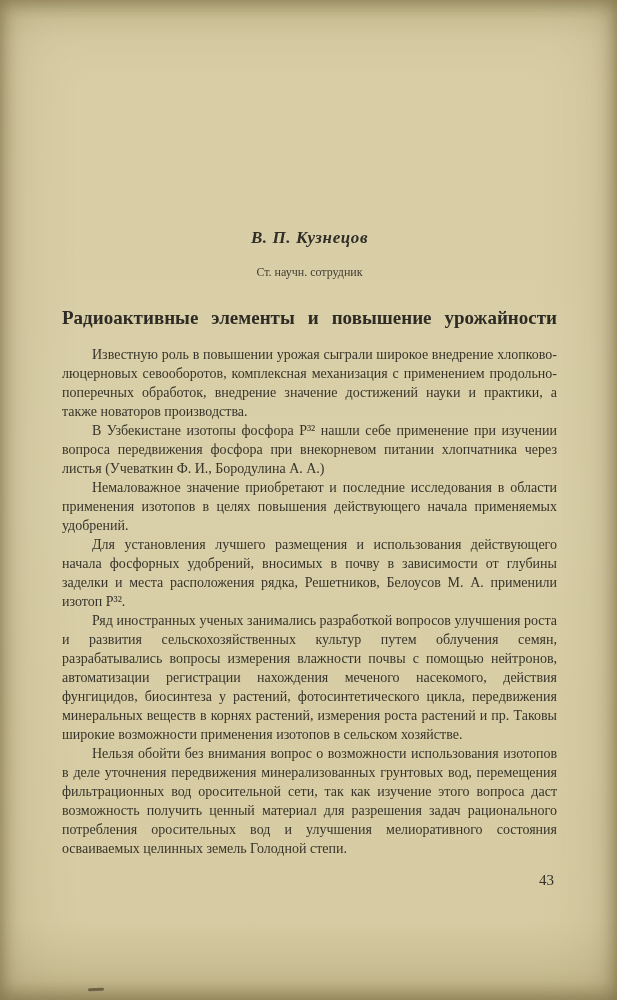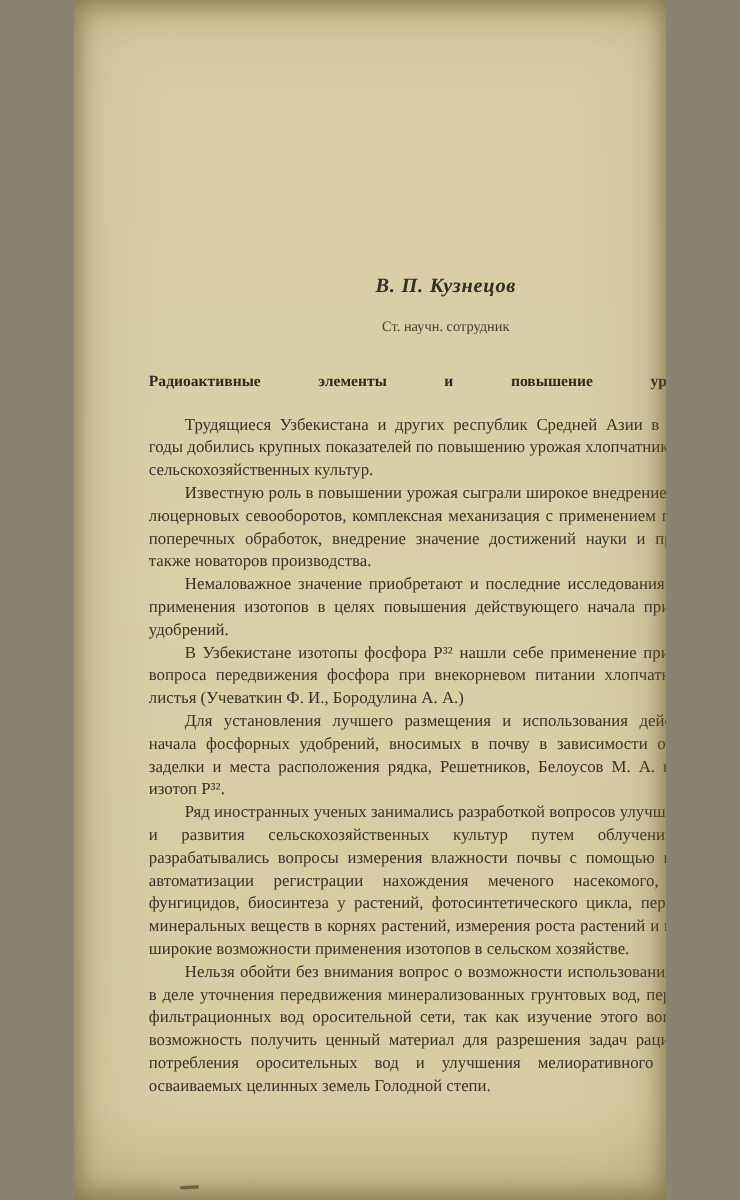--- a/index.html
+++ b/index.html
@@ -1,18 +1,18 @@
 <!DOCTYPE html>
 <html lang="ru"><head>
 <meta charset="utf-8">
 <style>
   html, body { margin: 0; padding: 0; background: #8a8272; }
   .page {
     position: relative;
-    width: 493px;
+    width: 617px;
     height: 1000px;
     margin: 0 auto;
     background: #d7cca3;
     background: linear-gradient(180deg, #cfc499 0%, #d8cda5 4%, #d9cfa8 50%, #d6cba2 92%, #c9bd92 100%);
     overflow: hidden;
     font-family: "Liberation Serif", "DejaVu Serif", serif;
     color: #35332b;
   }
   .vignette {
     position: absolute;
@@ -42,21 +42,21 @@
   }
   .role {
     text-align: center;
     font-size: 12px;
     line-height: 15px;
     margin-top: 17px;
     color: #403d32;
   }
   .title {
     font-weight: bold;
-    font-size: 13px;
+    font-size: 19px;
     line-height: 22px;
     margin: 27px 0 16px 0;
     color: #2d2b24;
   }
   .title .line1 {
     display: block;
     text-align: justify;
     text-align-last: justify;
   }
   .title .line2 {
@@ -93,24 +93,23 @@
 <body>
 
 <div class="page">
   <div class="content">
     <div class="author">В. П. Кузнецов</div>
     <div class="role">Ст. научн. сотрудник</div>
     <h1 class="title">
       <span class="line1">Радиоактивные  элементы  и  повышение  урожайности</span>
     </h1>
     <div class="body">
-      <p>Трудящиеся Узбекистана и других республик Средней Азии в последние годы добились крупных показателей по повышению урожая хлопчатника и других сельскохозяйственных культур.</p>
       <p>Известную роль в повышении урожая сыграли широкое внедрение хлопково-люцерновых севооборотов, комплексная механизация с применением продольно-поперечных обработок, внедрение значение достижений науки и практики, а также новаторов производства.</p>
+      <p>В Узбекистане изотопы фосфора Р³² нашли себе применение при изучении вопроса передвижения фосфора при внекорневом питании хлопчатника через листья (Учеваткин Ф. И., Бородулина А. А.)</p>
       <p>Немаловажное значение приобретают и последние исследования в области применения изотопов в целях повышения действующего начала применяемых удобрений.</p>
-      <p>В Узбекистане изотопы фосфора Р³² нашли себе применение при изучении вопроса передвижения фосфора при внекорневом питании хлопчатника через листья (Учеваткин Ф. И., Бородулина А. А.)</p>
       <p>Для установления лучшего размещения и использования действующего начала фосфорных удобрений, вносимых в почву в зависимости от глубины заделки и места расположения рядка, Решетников, Белоусов М. А. применили изотоп Р³².</p>
       <p>Ряд иностранных ученых занимались разработкой вопросов улучшения роста и развития сельскохозяйственных культур путем облучения семян, разрабатывались вопросы измерения влажности почвы с помощью нейтронов, автоматизации регистрации нахождения меченого насекомого, действия фунгицидов, биосинтеза у растений, фотосинтетического цикла, передвижения минеральных веществ в корнях растений, измерения роста растений и пр. Таковы широкие возможности применения изотопов в сельском хозяйстве.</p>
       <p>Нельзя обойти без внимания вопрос о возможности использования изотопов в деле уточнения передвижения минерализованных грунтовых вод, перемещения фильтрационных вод оросительной сети, так как изучение этого вопроса даст возможность получить ценный материал для разрешения задач рационального потребления оросительных вод и улучшения мелиоративного состояния осваиваемых целинных земель Голодной степи.</p>
     </div>
     <div class="pagenum">43</div>
   </div>
   <div class="scan-mark"></div>
   <div class="vignette"></div>
 </div>
 

